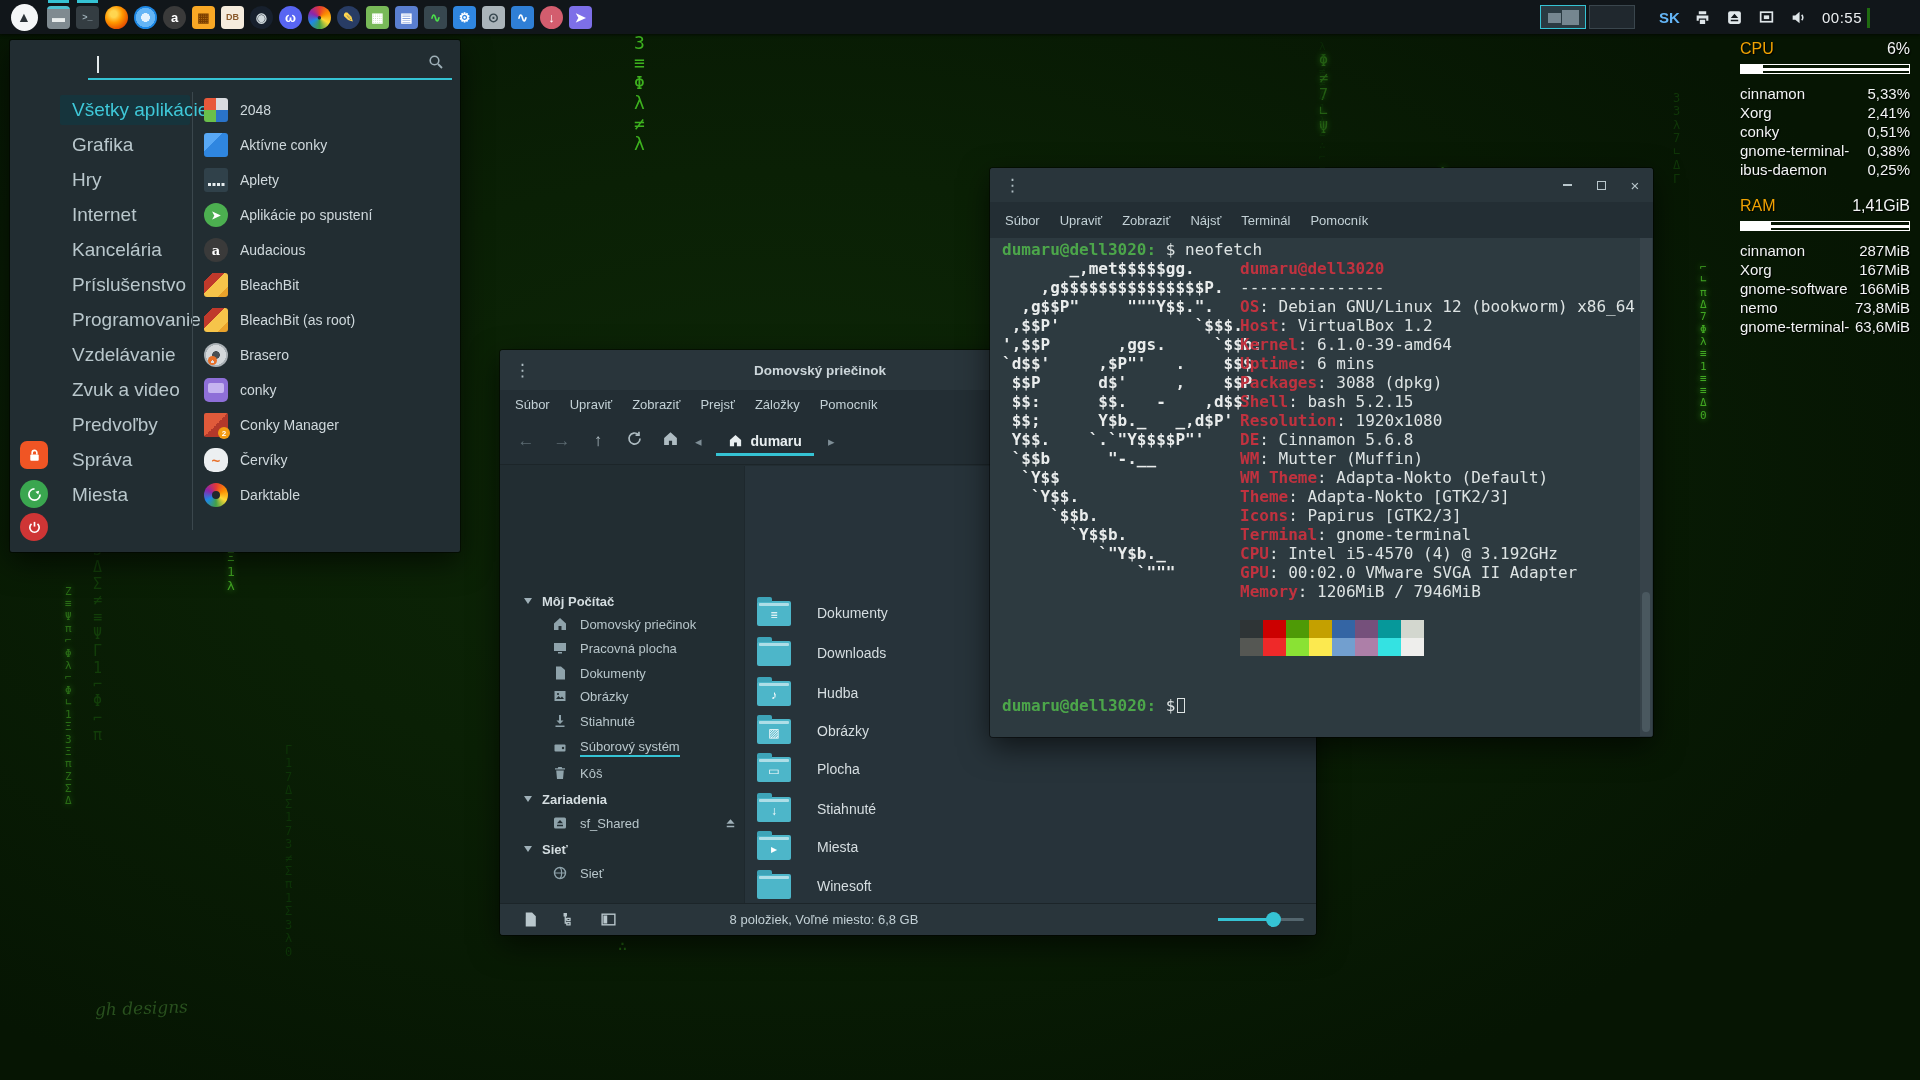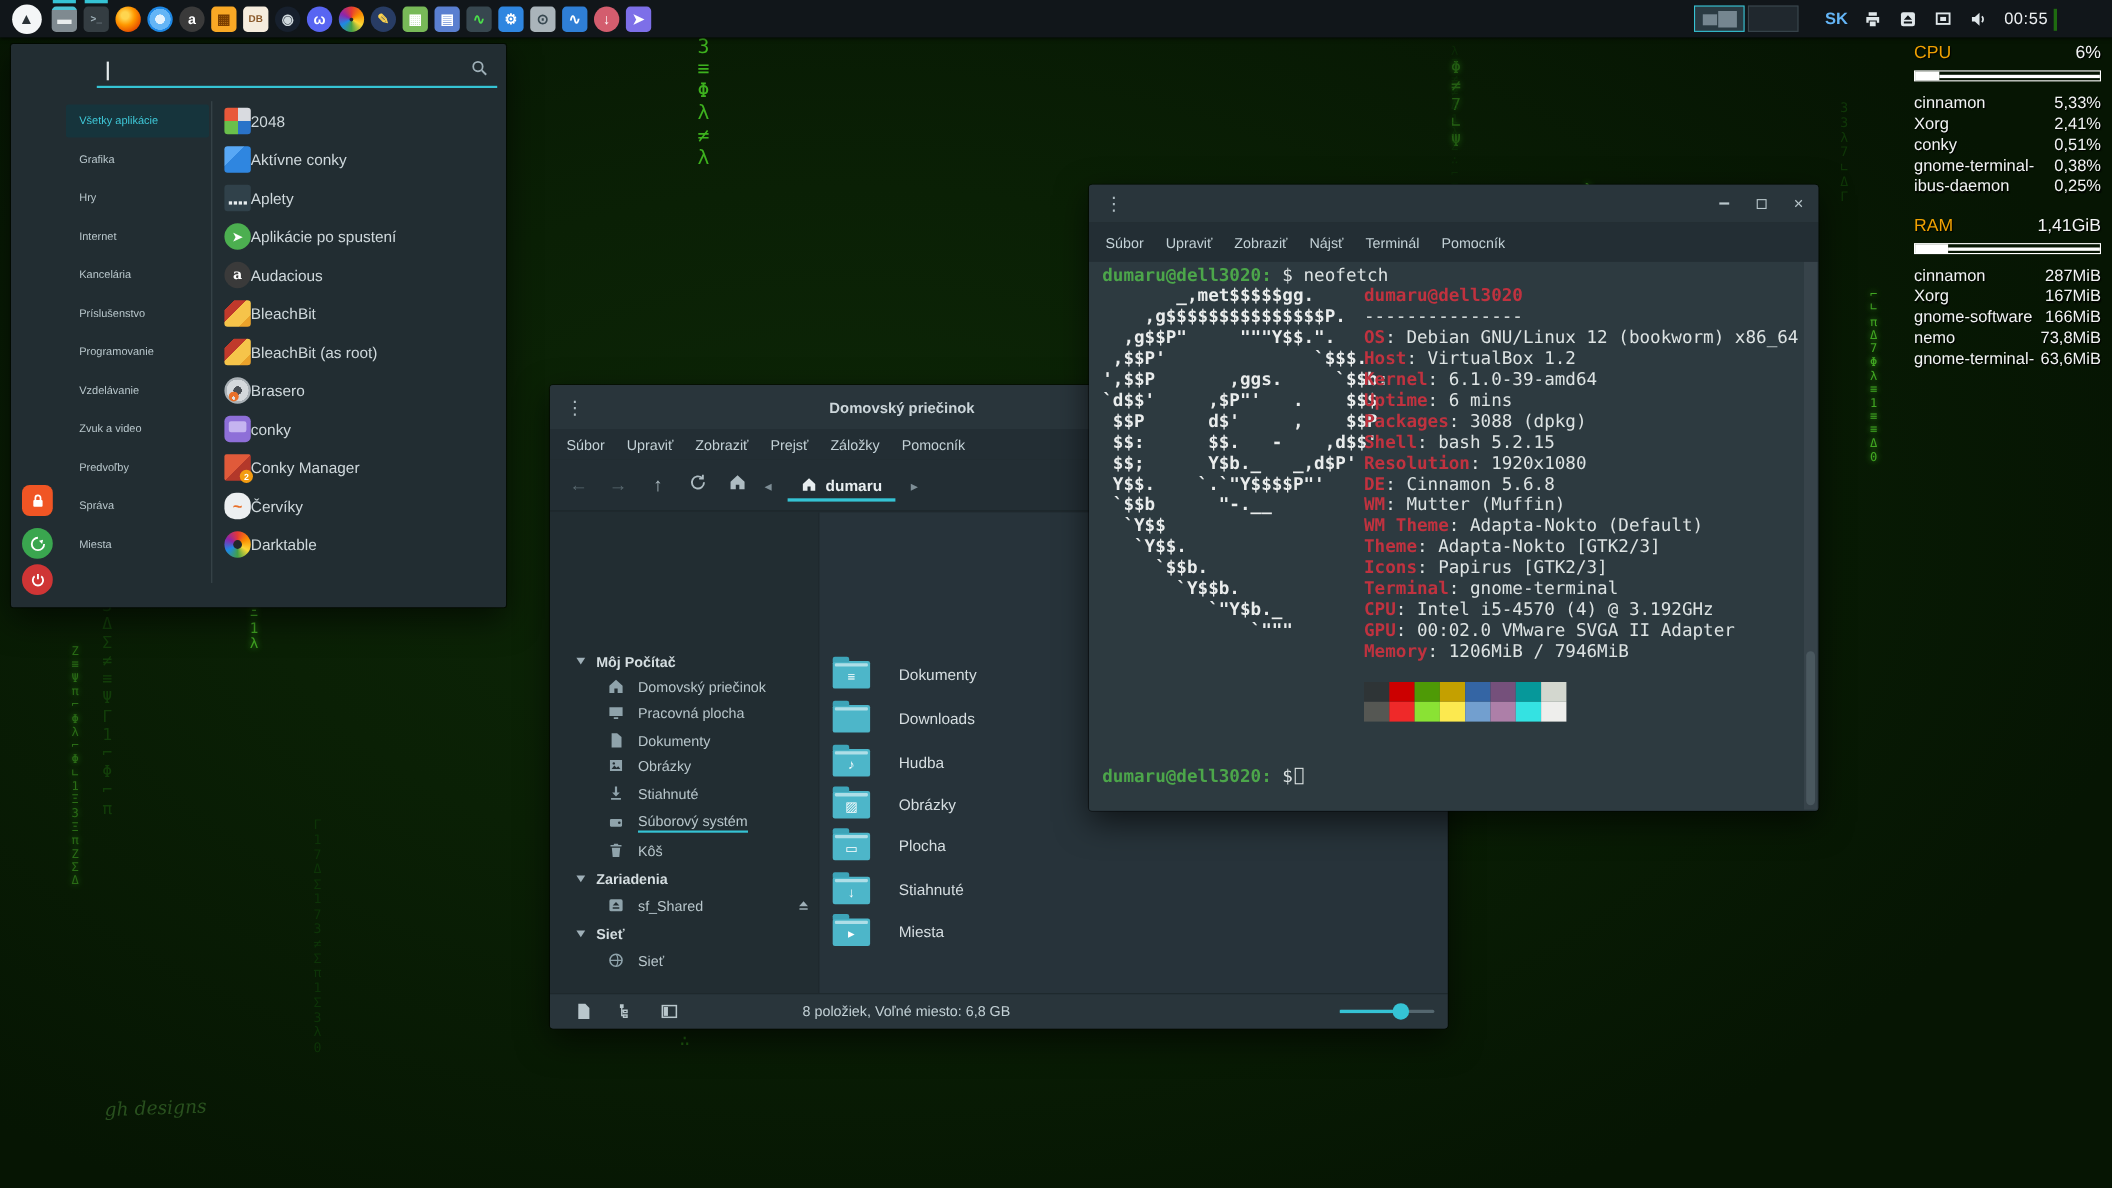--- a/index.html
+++ b/index.html
@@ -70,25 +70,25 @@
   #menu-search .cursor{width:1.5px;height:17px;background:#e4eaec;margin-left:9px}
   #menu-search .mag{margin-left:auto;margin-right:8px;color:#9fb0b8}
   #session-col{position:absolute;left:10px;top:0;width:38px;height:100%}
   .sess{position:absolute;left:0;width:28px;height:28px;border-radius:6px;display:flex;
     align-items:center;justify-content:center;cursor:pointer}
   #sess-lock{top:401px;background:#f05524;border-radius:7px}
   #sess-logout{top:440px;background:#3aa64f;border-radius:50%}
   #sess-power{top:473px;background:#cf3535;border-radius:50%}
   #cat-list{position:absolute;left:50px;top:55px;width:130px}
   .cat{height:30px;margin-bottom:5px;display:flex;align-items:center;padding-left:12px;
-    font-size:10px;color:#b9c7cc;border-radius:2px;cursor:pointer;white-space:nowrap}
+    font-size:19px;color:#b9c7cc;border-radius:2px;cursor:pointer;white-space:nowrap}
   .cat.selected{background:var(--sel-bg);color:var(--sel-fg)}
   #menu-sep{position:absolute;left:182px;top:52px;width:1px;height:438px;background:#3b474d}
   #app-list{position:absolute;left:194px;top:55px;width:248px}
-  .app-row{height:30px;margin-bottom:5px;display:flex;align-items:center;
+  .app-row{height:30px;margin-bottom:5px;display:flex;align-items:center;gap:12px;
     cursor:pointer;border-radius:2px}
   .app-row .alabel{font-size:14px;color:#cfd8dc;white-space:nowrap}
   .ai{width:24px;height:24px;flex:0 0 24px;position:relative;display:flex;align-items:center;
     justify-content:center;font-size:13px;font-weight:bold}
   .ai-2048{border-radius:3px;background:conic-gradient(#d9dbe0 0 25%,#2a73c9 0 50%,#6abf4b 0 75%,#e8583a 0 100%)}
   .ai-corners{border-radius:3px;background:linear-gradient(135deg,#58a8f5 0 38%,#2f86e0 38%)}
   .ai-applets{border-radius:3px;background:#30414a}
   .ai-applets::after{content:"";position:absolute;left:4px;bottom:6px;width:3px;height:3px;
     background:#e6ecee;box-shadow:4.5px 0 #e6ecee,9px 0 #e6ecee,13.5px 0 #e6ecee}
   .ai-startup{border-radius:50%;background:#4caf50;color:#fff;font-size:11px}
@@ -762,20 +762,26 @@
               <span class="emblem">↓</span>
             </span>
             <span class="fold-label">Stiahnuté</span>
           </div>
           <div class="fold-row" style="top: 363px;">
             <span class="folder">
               <span class="emblem">▸</span>
             </span>
             <span class="fold-label">Miesta</span>
           </div>
+          <div class="fold-row" style="top: 402px;">
+            <span class="folder">
+              <span class="emblem"></span>
+            </span>
+            <span class="fold-label">Winesoft</span>
+          </div>
         </div>
     </div>
     <div id="fm-status">
       <span class="st-ico">
         <svg width="17" height="17" viewBox="0 0 16 16">
             <path d="M3.5 1.5h6L13 5v9.5H3.5Z" fill="currentColor"></path>
           </svg>
       </span>
       <span class="st-ico">
         <svg width="17" height="17" viewBox="0 0 16 16">

